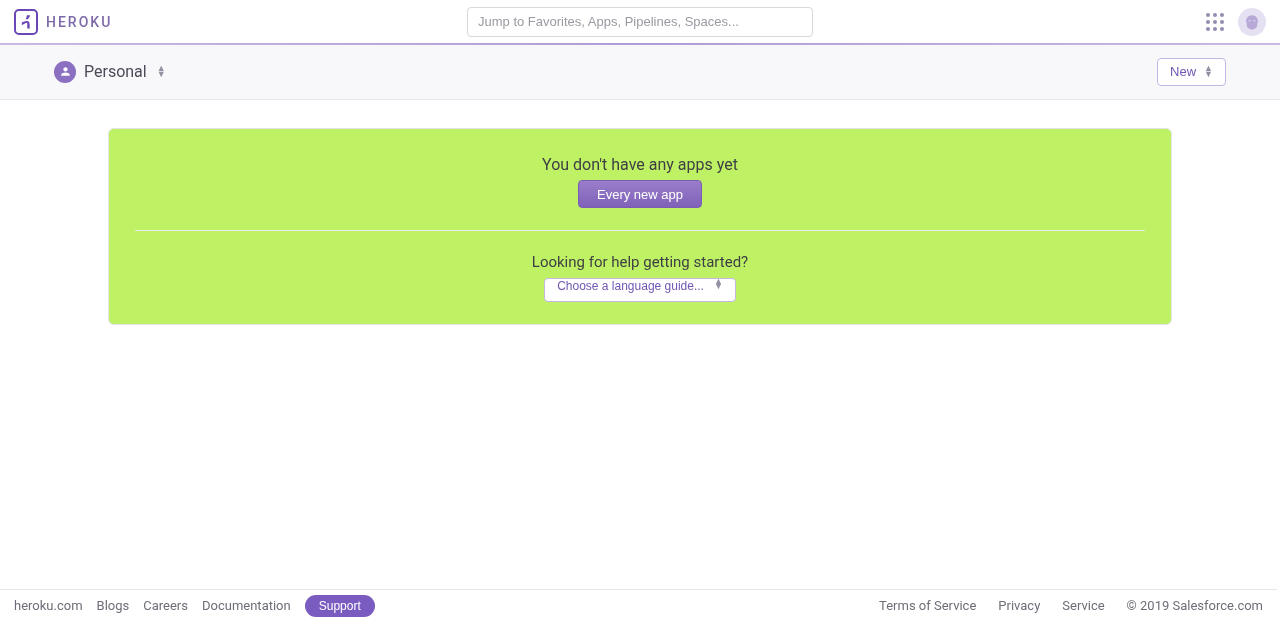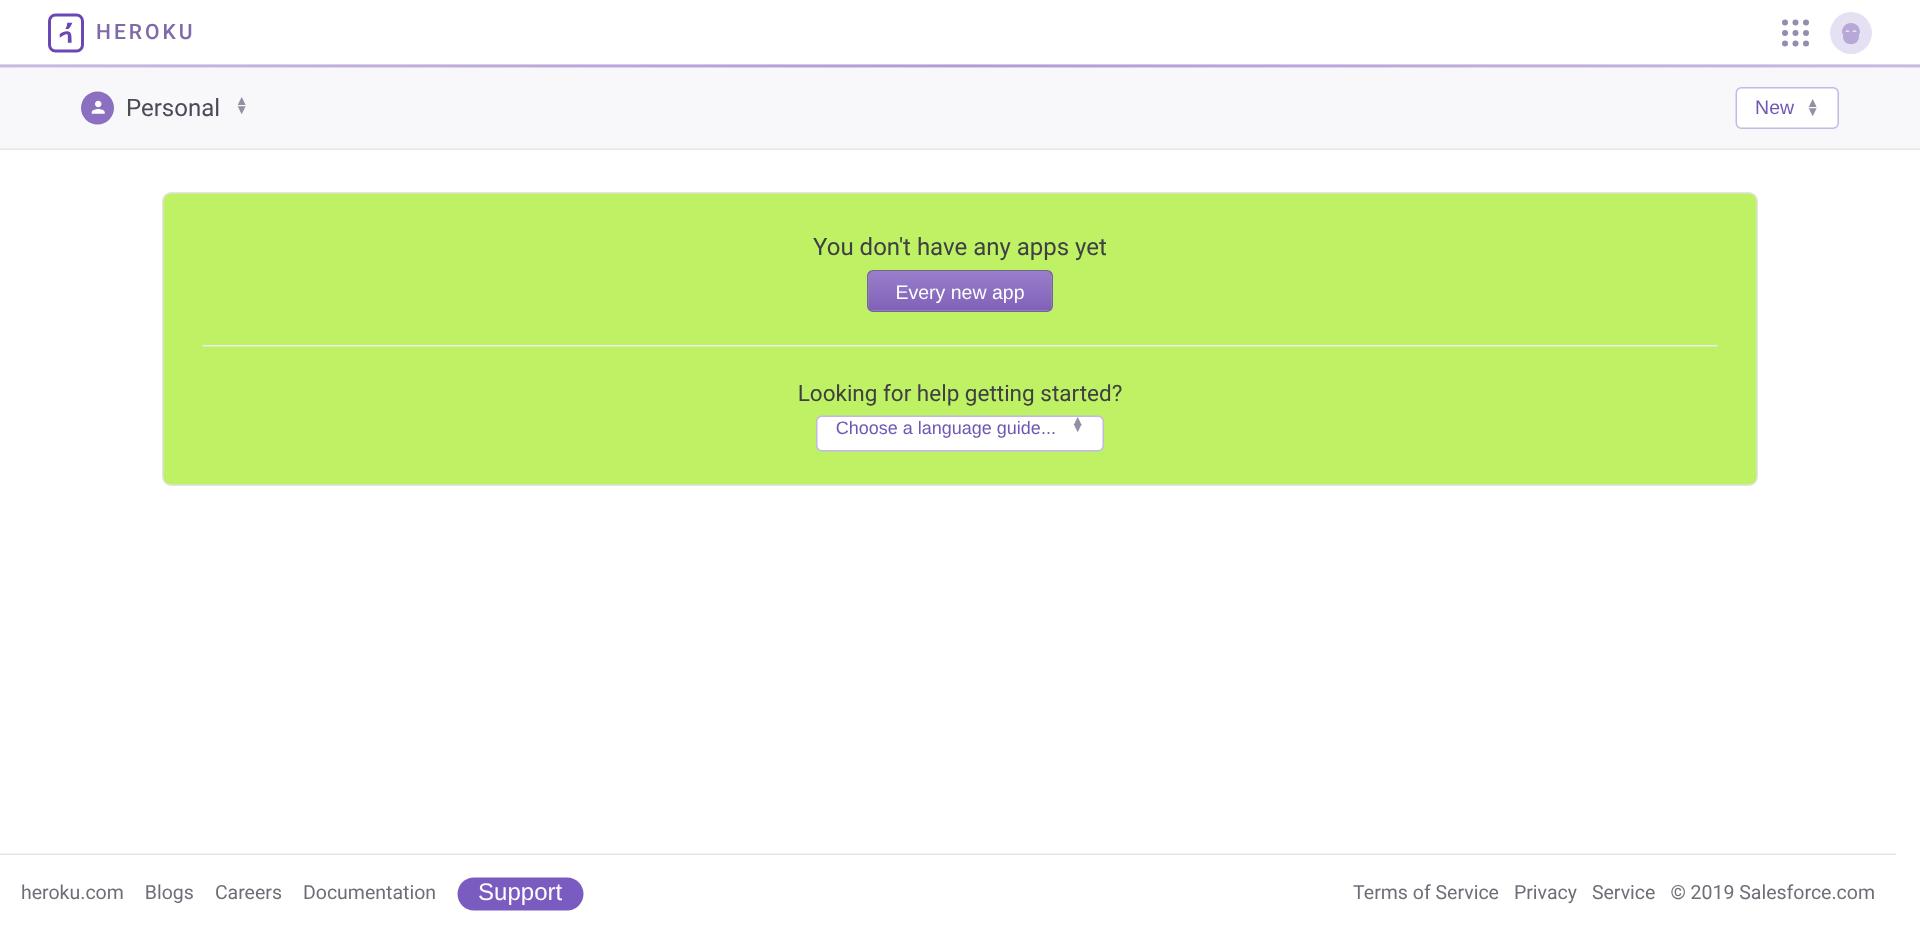--- a/index.html
+++ b/index.html
@@ -13,21 +13,21 @@
       overflow: hidden;
       position: relative;
     }
 
     
     .topbar {
       height: 44px;
       width: 100%;
       display: flex;
       align-items: center;
-      padding: 0 32px;
+      padding: 0 14px;
       border-bottom: 1px solid #e6e6ea;
       position: relative;
     }
     .topbar::after {
       content: "";
       position: absolute;
       left: 0; right: 0; bottom: -2px;
       height: 2px;
       background: linear-gradient(to right, #a88fd3, #7e57c2, #a88fd3);
       opacity: .55;
@@ -219,71 +219,74 @@
       border: 1px solid #c6b6e6;
       border-radius: 4px;
       color: #7057b4;
       font-size: 12px;
       cursor: pointer;
     }
 
     
     .footer {
       position: absolute;
-      bottom: 0; left: 0; right: 16px;
-      height: 52px;
+      bottom: 0; left: 0; right: 3px;
+      height: 32px;
       border-top: 1px solid #e6e6ea;
       background: #fff;
       display: flex;
       align-items: center;
       padding: 0 14px;
       font-size: 13px;
     }
     .footer-left { display: flex; align-items: center; gap: 14px; }
     .footer-link {
       color: #6e6e78;
       text-decoration: none;
       cursor: pointer;
     }
     .support-pill {
       background: #7a5bbf;
       color: #fff;
-      font-size: 16px;
+      font-size: 12px;
       font-weight: 500;
       border: none;
       border-radius: 12px;
       height: 22px;
       padding: 0 14px;
       cursor: pointer;
     }
     .footer-right {
       margin-left: auto;
       display: flex;
       align-items: center;
-      gap: 10px;
+      gap: 22px;
       color: #6e6e78;
       text-align: right;
     }
     .footer-right a { color: #6e6e78; text-decoration: none; cursor: pointer; }
     .footer-right .copyright { font-size: 13px; }
   </style>
 </head>
 <body>
 
 <div class="topbar">
   <div class="logo">
     <span class="logo-icon">
       <svg viewBox="0 0 24 26">
         <path fill="#6b47b6" d="M7 5 L7 14 C9 12.5 13 11 15 12.5 C16.3 13.5 16.5 15 16.5 21 L13.5 21 L13.5 15.2 C13.5 14.5 13 14 12 14.3 C10.5 14.8 7 17 7 17 L7 21 L7 5 Z"></path>
         <path fill="#6b47b6" d="M13 5 L17 5 C17 5 16.2 8 14 10 L11.5 10 C13 8 13 5 13 5 Z"></path>
       </svg>
     </span>
     <span class="logo-text">HEROKU</span>
   </div>
 
+  <div class="search-wrap">
+    <input class="search-input" type="text" placeholder="Jump to Favorites, Apps, Pipelines, Spaces..." style="">
+  </div>
 
   <div class="topbar-right">
     <div class="apps-grid-icon">
       <span></span>
         <span></span>
         <span></span>
       <span></span>
         <span></span>
         <span></span>
       <span></span>

